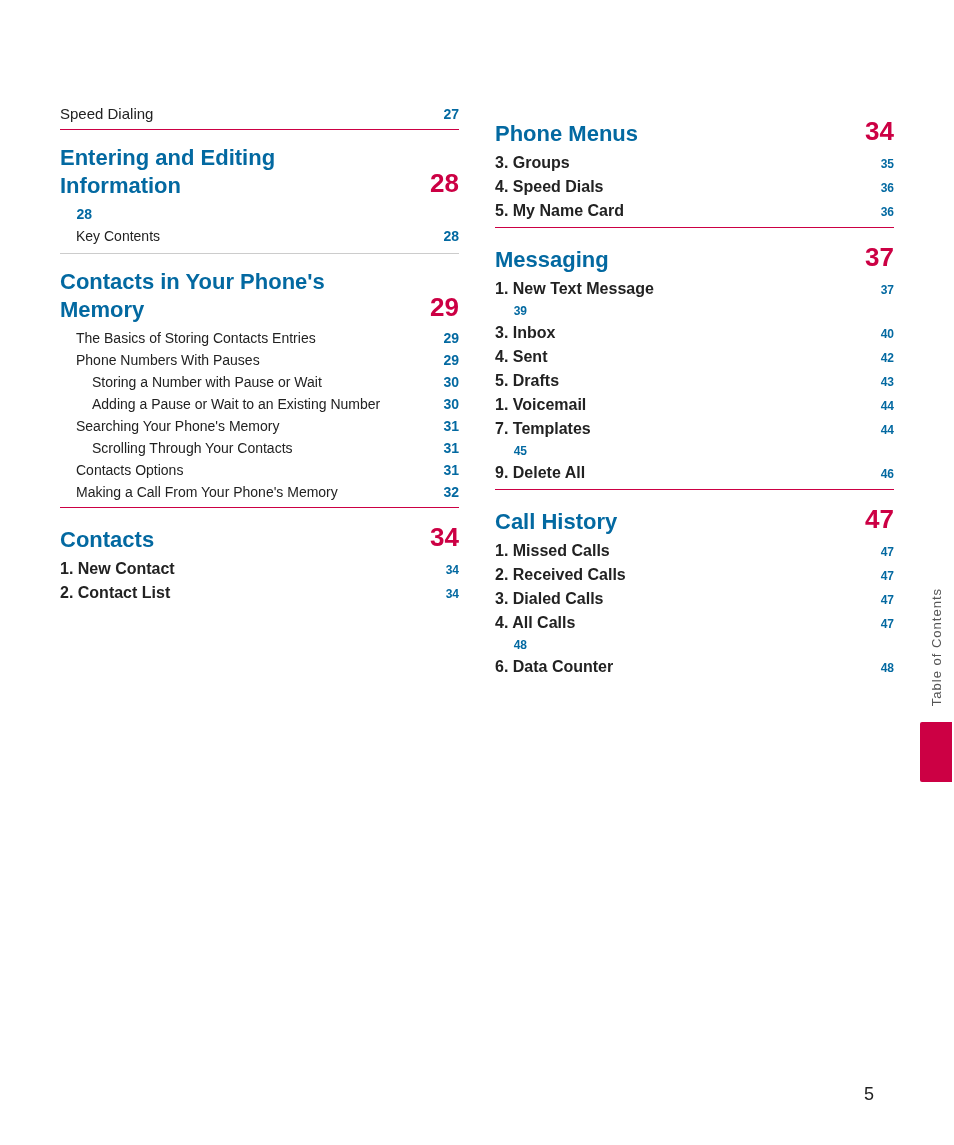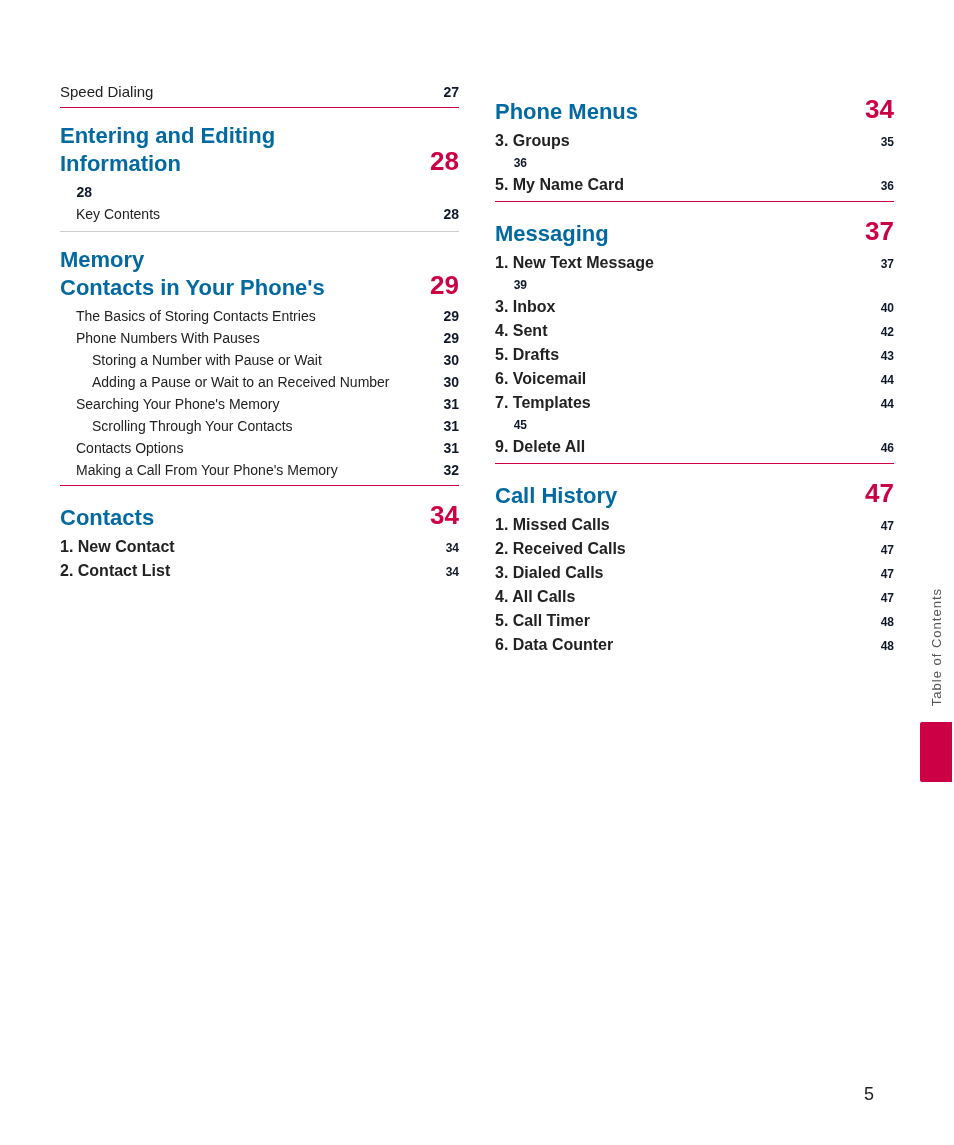--- a/index.html
+++ b/index.html
@@ -12,38 +12,39 @@
     }
     .page {
       width: 954px;
       min-height: 1145px;
       padding: 80px 60px 60px 60px;
       position: relative;
     }
     .two-col {
       display: flex;
       gap: 36px;
+      margin-top: 22px;
     }
     .col {
       flex: 1;
     }
     
     .toc-entry {
       display: flex;
       justify-content: space-between;
       align-items: baseline;
       padding: 3px 0;
     }
     .toc-entry-label {
       color: #222;
       font-size: 14px;
       flex: 1;
     }
     .toc-entry-number {
-      color: #0f172a;
+      color: #0369a1;
       font-size: 14px;
       font-weight: bold;
       min-width: 32px;
       text-align: right;
     }
     
     .toc-entry.indent1 .toc-entry-label {
       padding-left: 16px;
     }
     .toc-entry.indent2 .toc-entry-label {
@@ -161,42 +162,42 @@
             <span class="toc-entry-label">Key Contents</span>
             <span class="toc-entry-number">28</span>
           </div>
         </div>
 
       <hr class="sep">
 
       <div class="big-section">
         <div class="big-section-row">
           <div>
+            <div class="big-section-title">Contacts in Your Phone's</div>
             <div class="big-section-title">Memory</div>
-            <div class="big-section-title">Contacts in Your Phone's</div>
           </div>
           <div class="big-section-num">29</div>
         </div>
       </div>
 
       <div id="contacts-memory-items">
           <div class="toc-entry indent1">
             <span class="toc-entry-label">The Basics of Storing Contacts Entries</span>
             <span class="toc-entry-number">29</span>
           </div>
           <div class="toc-entry indent1">
             <span class="toc-entry-label">Phone Numbers With Pauses</span>
             <span class="toc-entry-number">29</span>
           </div>
           <div class="toc-entry indent2">
             <span class="toc-entry-label">Storing a Number with Pause or Wait</span>
             <span class="toc-entry-number">30</span>
           </div>
           <div class="toc-entry indent2">
-            <span class="toc-entry-label">Adding a Pause or Wait to an Received Number</span>
+            <span class="toc-entry-label">Adding a Pause or Wait to an Existing Number</span>
             <span class="toc-entry-number">30</span>
           </div>
           <div class="toc-entry indent1">
             <span class="toc-entry-label">Searching Your Phone's Memory</span>
             <span class="toc-entry-number">31</span>
           </div>
           <div class="toc-entry indent2">
             <span class="toc-entry-label">Scrolling Through Your Contacts</span>
             <span class="toc-entry-number">31</span>
           </div>
@@ -240,20 +241,21 @@
           <div class="big-section-num">34</div>
         </div>
       </div>
 
       <div id="phone-menus-items">
           <div class="toc-entry bold-item">
             <span class="toc-entry-label">3. Groups</span>
             <span class="toc-entry-number">35</span>
           </div>
           <div class="toc-entry bold-item">
+            <span class="toc-entry-label">4. Speed Dials</span>
             <span class="toc-entry-number">36</span>
           </div>
           <div class="toc-entry bold-item">
             <span class="toc-entry-label">5. My Name Card</span>
             <span class="toc-entry-number">36</span>
           </div>
         </div>
 
       <hr class="divider-red">
 
@@ -278,21 +280,21 @@
           </div>
           <div class="toc-entry bold-item">
             <span class="toc-entry-label">4. Sent</span>
             <span class="toc-entry-number">42</span>
           </div>
           <div class="toc-entry bold-item">
             <span class="toc-entry-label">5. Drafts</span>
             <span class="toc-entry-number">43</span>
           </div>
           <div class="toc-entry bold-item">
-            <span class="toc-entry-label">6. Voicemail</span>
+            <span class="toc-entry-label">1. Voicemail</span>
             <span class="toc-entry-number">44</span>
           </div>
           <div class="toc-entry bold-item">
             <span class="toc-entry-label">7. Templates</span>
             <span class="toc-entry-number">44</span>
           </div>
           <div class="toc-entry bold-item">
             <span class="toc-entry-number">45</span>
           </div>
           <div class="toc-entry bold-item">
@@ -321,21 +323,20 @@
           </div>
           <div class="toc-entry bold-item">
             <span class="toc-entry-label">3. Dialed Calls</span>
             <span class="toc-entry-number">47</span>
           </div>
           <div class="toc-entry bold-item">
             <span class="toc-entry-label">4. All Calls</span>
             <span class="toc-entry-number">47</span>
           </div>
           <div class="toc-entry bold-item">
-            <span class="toc-entry-label">5. Call Timer</span>
             <span class="toc-entry-number">48</span>
           </div>
           <div class="toc-entry bold-item">
             <span class="toc-entry-label">6. Data Counter</span>
             <span class="toc-entry-number">48</span>
           </div>
         </div>
 
     </div>
 

